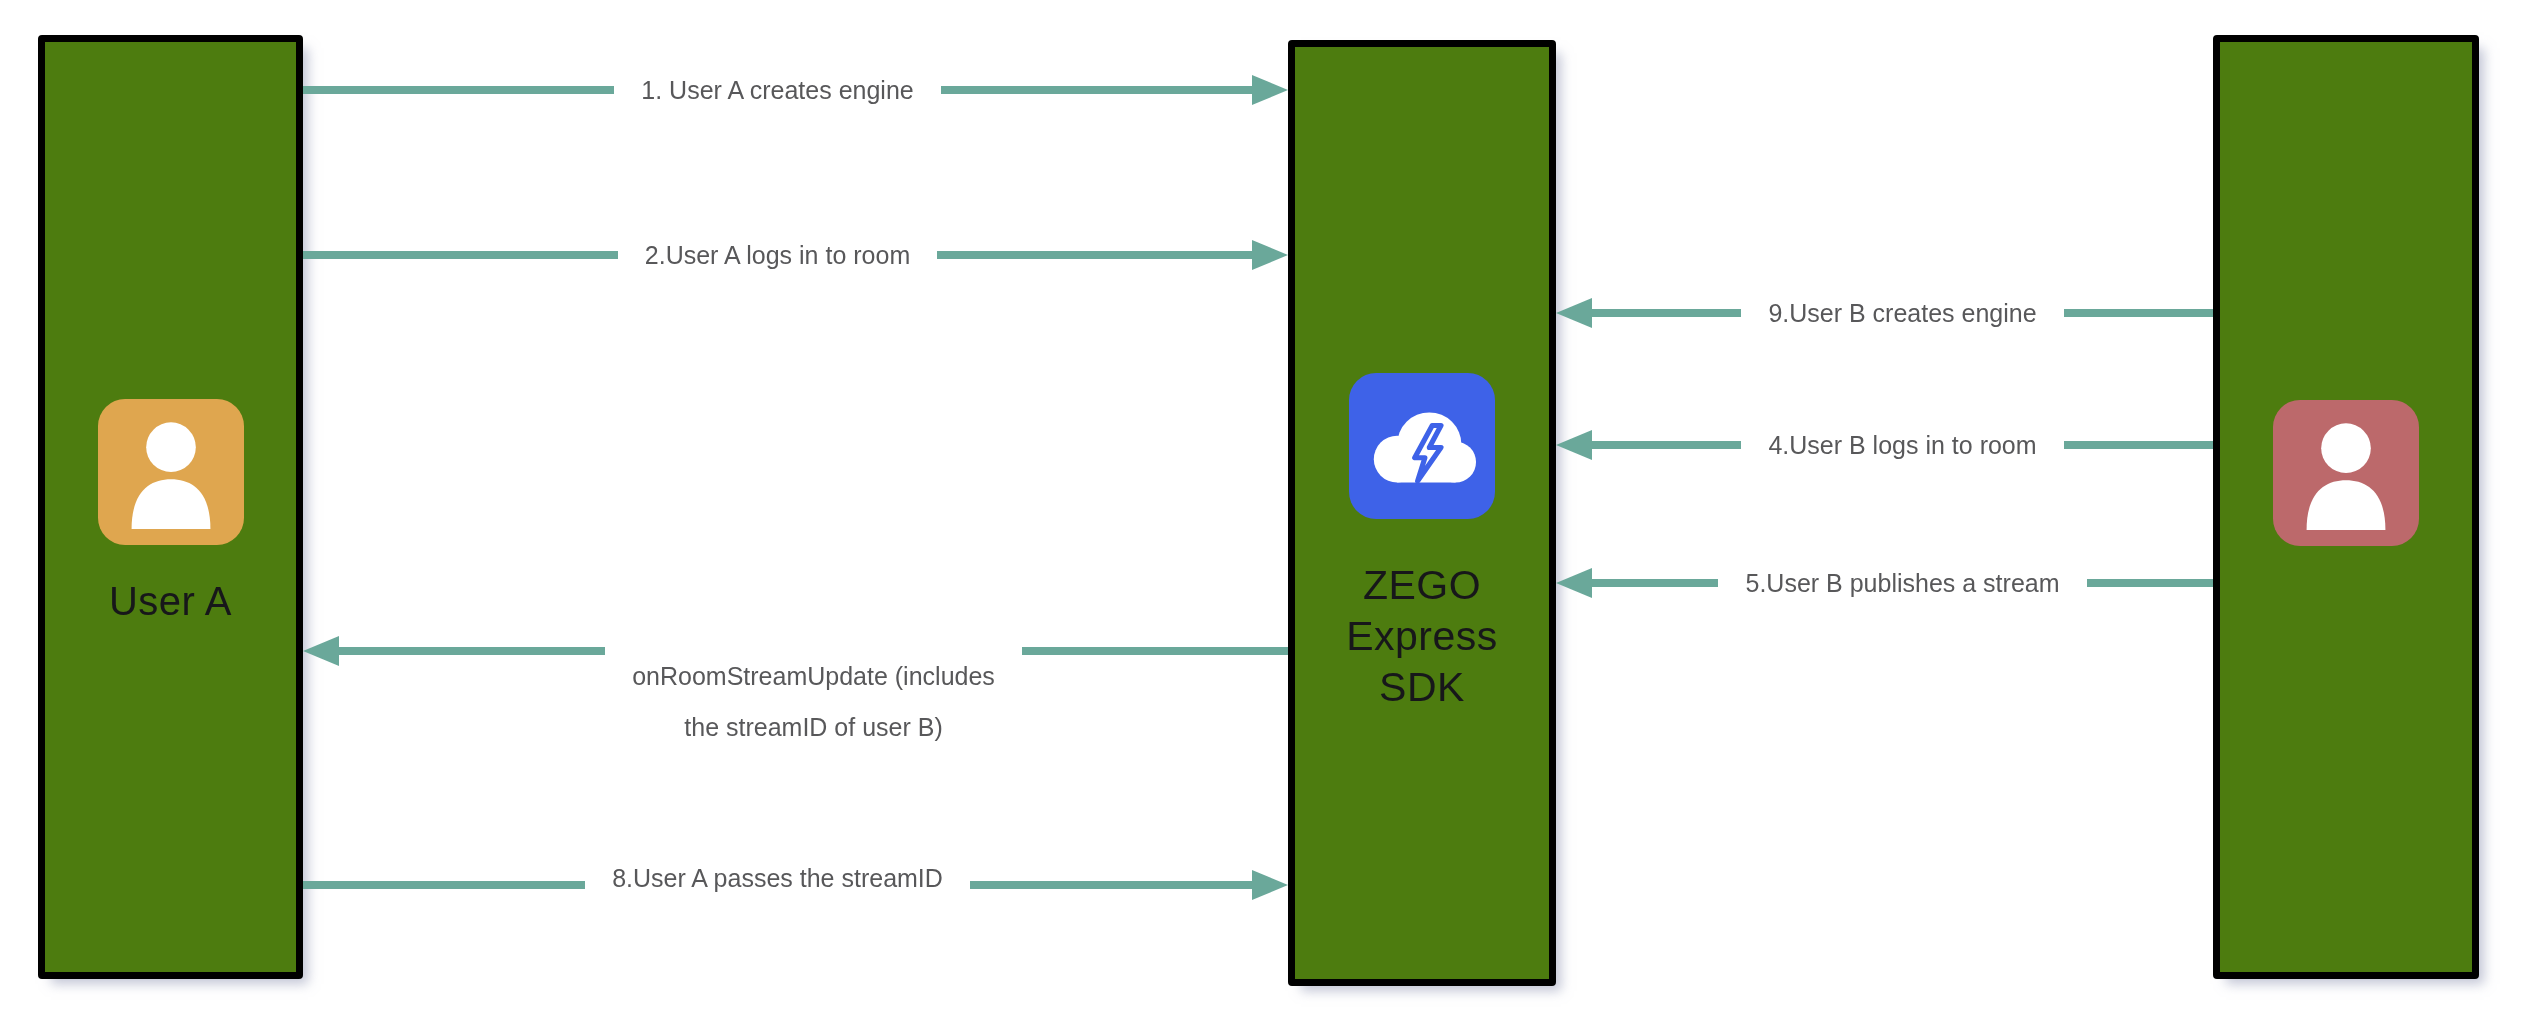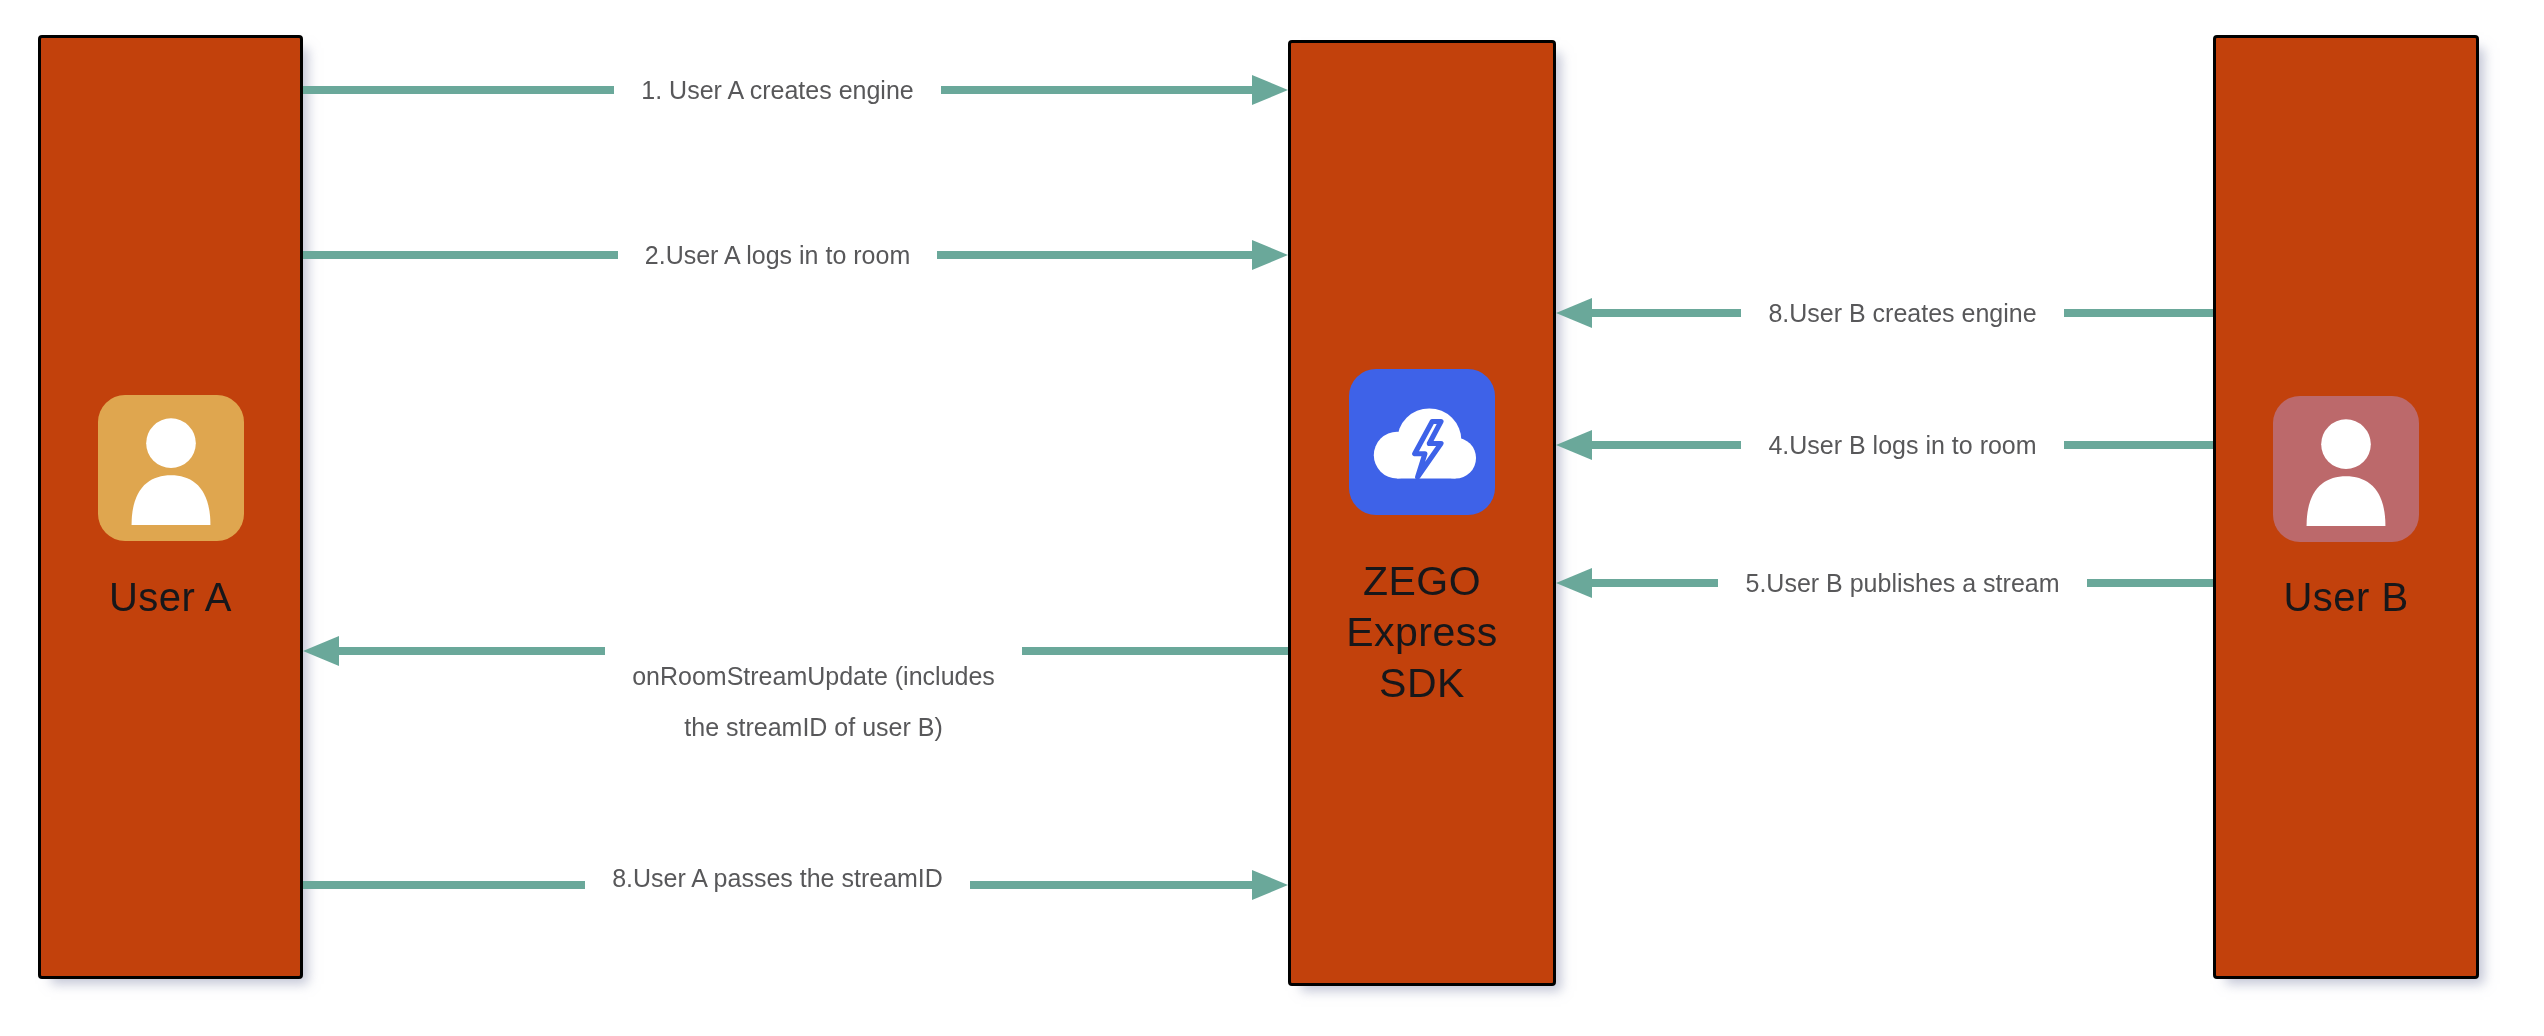--- a/index.html
+++ b/index.html
@@ -13,22 +13,22 @@
     width: 2544px;
     height: 1036px;
     background: #ffffff;
     overflow: hidden;
   }
 
   
   .actor-box {
     position: absolute;
     box-sizing: border-box;
-    background: #c2410c;
-    border: 3px solid #000000;
+    background: #4d7c0f;
+    border: 7px solid #000000;
     border-radius: 4px;
     box-shadow: 9px 9px 11px -4px rgba(145, 152, 180, 0.55);
   }
   #box-user-a { left: 38px;   top: 35px; width: 265px; height: 944px; }
   #box-sdk    { left: 1288px; top: 40px; width: 268px; height: 946px; padding-left: 48px; }
   #box-user-b { left: 2213px; top: 35px; width: 266px; height: 944px; }
 
   .avatar {
     position: absolute;
     left: 50%;
@@ -152,41 +152,40 @@
     </div>
   </div>
 
   <div class="actor-box" id="box-user-b">
     <div class="avatar">
       <svg viewBox="0 0 100 100" aria-hidden="true">
         <circle cx="50" cy="33" r="17" fill="#ffffff"></circle>
         <path d="M23 89 C23 64 35 55 50 55 C65 55 77 64 77 89 Z" fill="#ffffff"></path>
       </svg>
     </div>
-    <div class="actor-name">User B</div>
   </div>
 
   <div class="arrow" id="arrow-1">
     <div class="seg"></div>
     <div class="alabel">1. User A creates engine</div>
     <div class="seg"></div>
     <div class="head-right"></div>
   </div>
 
   <div class="arrow" id="arrow-2">
     <div class="seg"></div>
     <div class="alabel">2.User A logs in to room</div>
     <div class="seg"></div>
     <div class="head-right"></div>
   </div>
 
   <div class="arrow" id="arrow-3">
     <div class="head-left"></div>
     <div class="seg"></div>
-    <div class="alabel">8.User B creates engine</div>
+    <div class="alabel">9.User B creates engine</div>
     <div class="seg"></div>
   </div>
 
   <div class="arrow" id="arrow-4">
     <div class="head-left"></div>
     <div class="seg"></div>
     <div class="alabel">4.User B logs in to room</div>
     <div class="seg"></div>
   </div>
 

